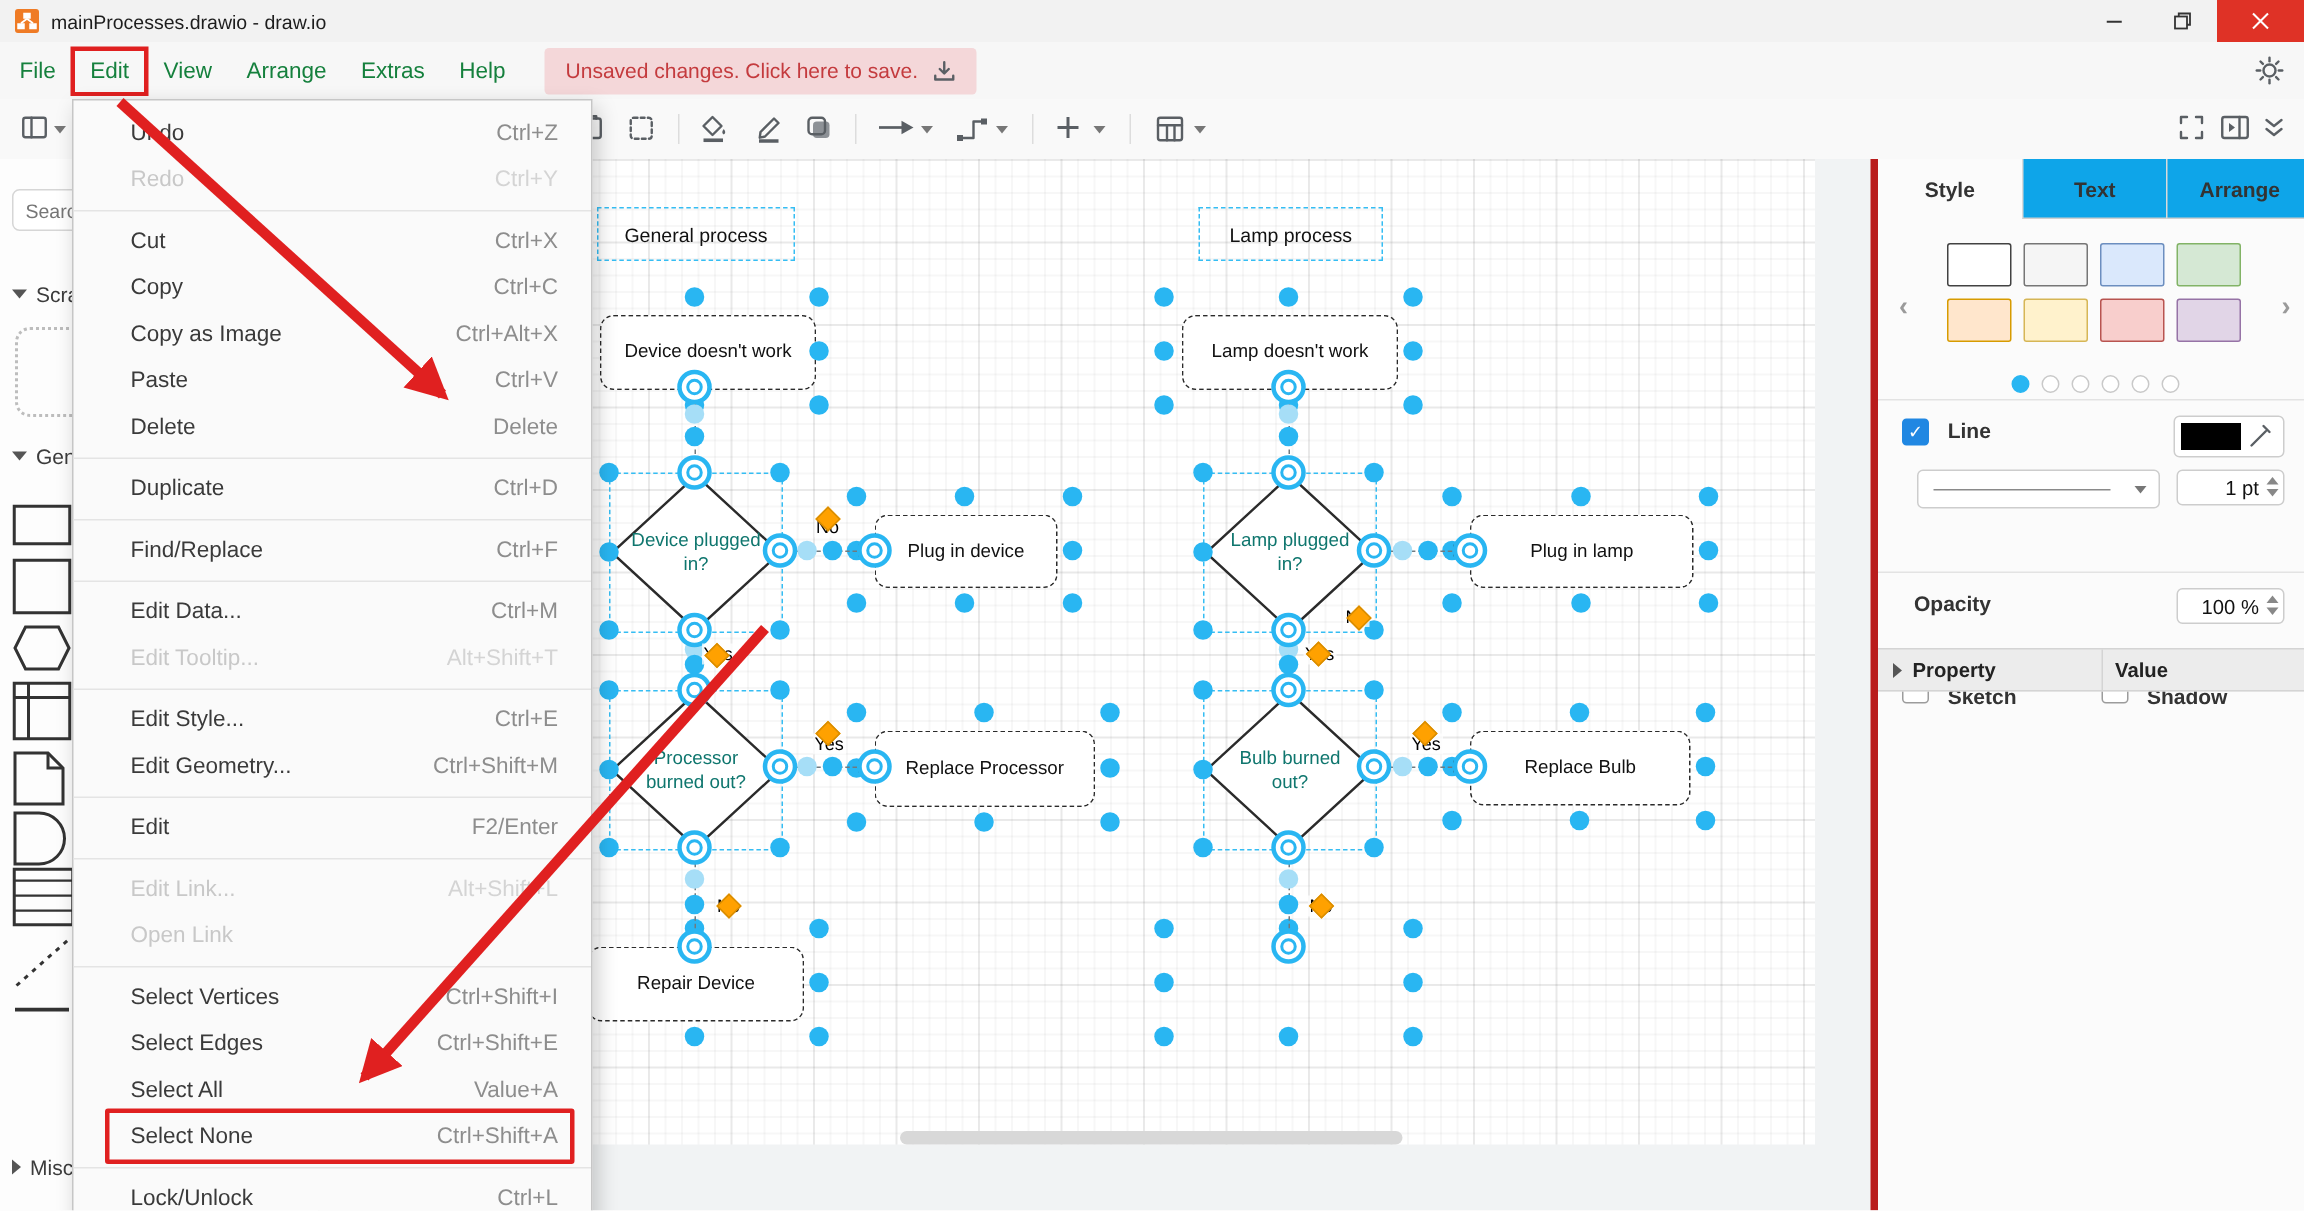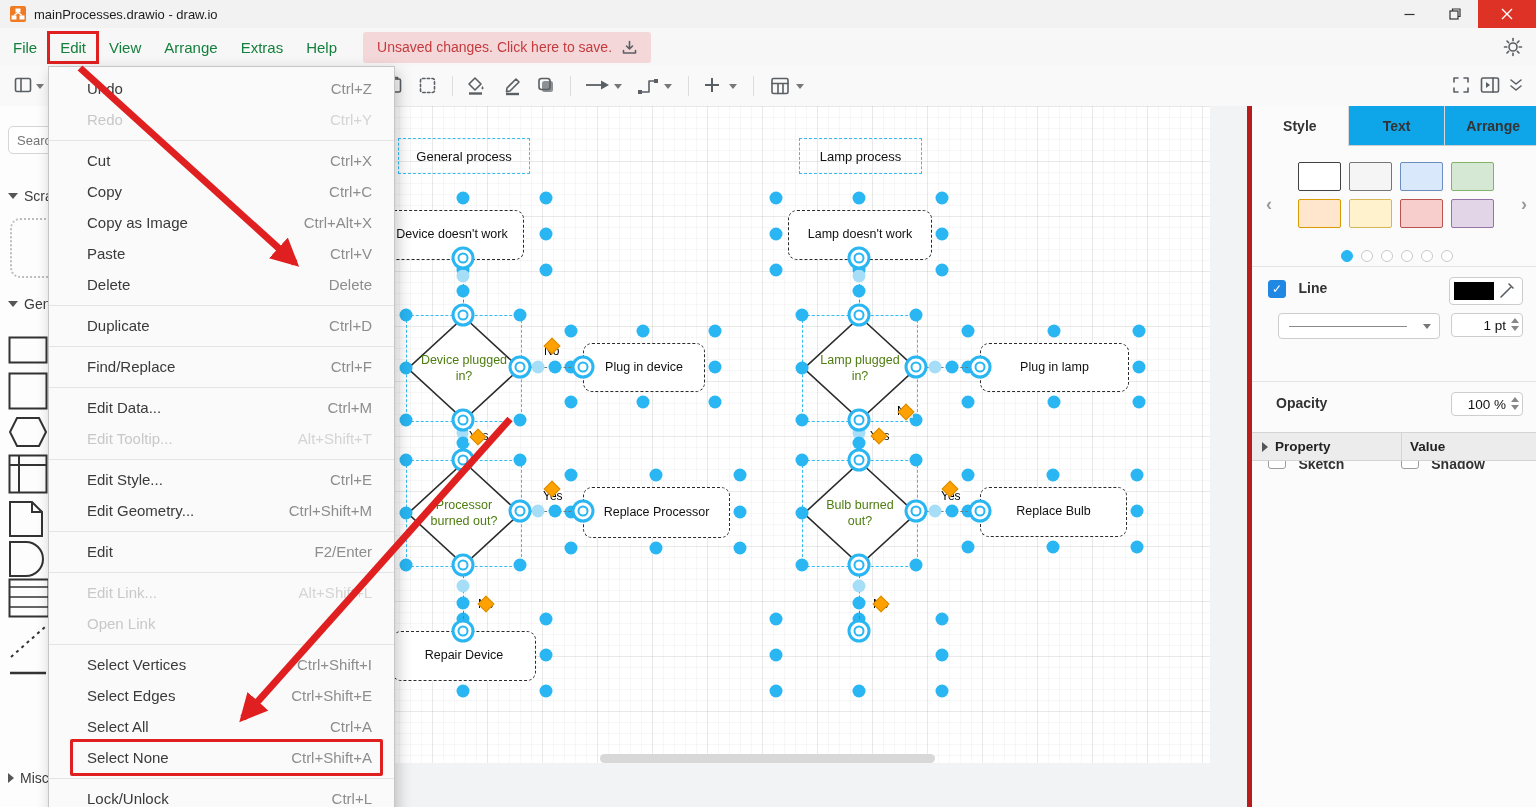--- a/index.html
+++ b/index.html
@@ -46,21 +46,21 @@
   #hscroll{position:absolute;left:388px;top:648px;width:335px;height:9px;background:#d8d8d8;border-radius:5px;}
   
   #flow{position:absolute;left:0;top:0;width:1536px;height:807px;pointer-events:none;}
   .node-rect{position:absolute;background:#fff;border:1.6px dashed #2b2b2b;border-radius:9px;display:flex;
     align-items:center;justify-content:center;font-size:12.5px;color:#111;text-align:center;line-height:1.25;}
   .node-label{position:absolute;border:1.6px dashed #35bdf3;display:flex;align-items:center;justify-content:center;
     font-size:13px;color:#111;}
   .node-diamond{position:absolute;border:1.6px dashed #35bdf3;}
   .node-diamond svg{position:absolute;left:0;top:0;}
   .diamond-text{position:absolute;left:10%;top:0;width:80%;height:100%;display:flex;align-items:center;justify-content:center;
-    text-align:center;font-size:12.5px;color:#4d7c0f;line-height:1.25;}
+    text-align:center;font-size:12.5px;color:#0f766e;line-height:1.25;}
   .handle{position:absolute;width:13px;height:13px;border-radius:50%;background:#29b6f2;transform:translate(-50%,-50%);}
   .handle.lite{background:#a6def7;}
   .ring{position:absolute;width:17px;height:17px;border-radius:50%;border:3px solid #29b6f2;background:#fff;
     transform:translate(-50%,-50%);display:flex;align-items:center;justify-content:center;}
   .ring i{width:7px;height:7px;border-radius:50%;border:2px solid #29b6f2;display:block;}
   .edge-v{position:absolute;width:0;border-left:1.5px dashed #6f7a80;}
   .edge-h{position:absolute;height:0;border-top:1.5px dashed #6f7a80;}
   .arr-down{position:absolute;width:0;height:0;border-left:4.5px solid transparent;border-right:4.5px solid transparent;
     border-top:7px solid #333;transform:translate(-50%,0);}
   .arr-right{position:absolute;width:0;height:0;border-top:4.5px solid transparent;border-bottom:4.5px solid transparent;
@@ -299,21 +299,21 @@
 </div>
 
 <div id="canvas">
   <div id="paper"></div>
   <div id="hscroll"></div>
 </div>
 
 <div id="flow">
       <div class="node-label" style="left: 398px; top: 138px; width: 130px; height: 34px;">General process</div>
       <div class="node-label" style="left: 799px; top: 138px; width: 121px; height: 34px;">Lamp process</div>
-      <div class="node-rect" style="left: 380px; top: 210px; width: 142px; height: 48px;">Device doesn't work</div>
+      <div class="node-rect" style="left: 400px; top: 210px; width: 142px; height: 48px;">Device doesn't work</div>
       <div class="handle" style="left: 380px; top: 198px;"></div>
       <div class="handle" style="left: 463px; top: 198px;"></div>
       <div class="handle" style="left: 546px; top: 198px;"></div>
       <div class="handle" style="left: 380px; top: 234px;"></div>
       <div class="handle" style="left: 546px; top: 234px;"></div>
       <div class="handle" style="left: 380px; top: 270px;"></div>
       <div class="handle" style="left: 463px; top: 270px;"></div>
       <div class="handle" style="left: 546px; top: 270px;"></div>
       <div class="node-rect" style="left: 788px; top: 210px; width: 142px; height: 48px;">Lamp doesn't work</div>
       <div class="handle" style="left: 776px; top: 198px;"></div>
@@ -692,21 +692,21 @@
       <div class="mi">
         <span>Select Vertices</span>
         <span class="sc">Ctrl+Shift+I</span>
       </div>
       <div class="mi">
         <span>Select Edges</span>
         <span class="sc">Ctrl+Shift+E</span>
       </div>
       <div class="mi">
         <span>Select All</span>
-        <span class="sc">Ctrl+A</span>
+        <span class="sc">Value+A</span>
       </div>
       <div class="mi highlight">
         <span>Select None</span>
         <span class="sc">Ctrl+Shift+A</span>
       </div>
       <div class="msep"></div>
       <div class="mi">
         <span>Lock/Unlock</span>
         <span class="sc">Ctrl+L</span>
       </div>

